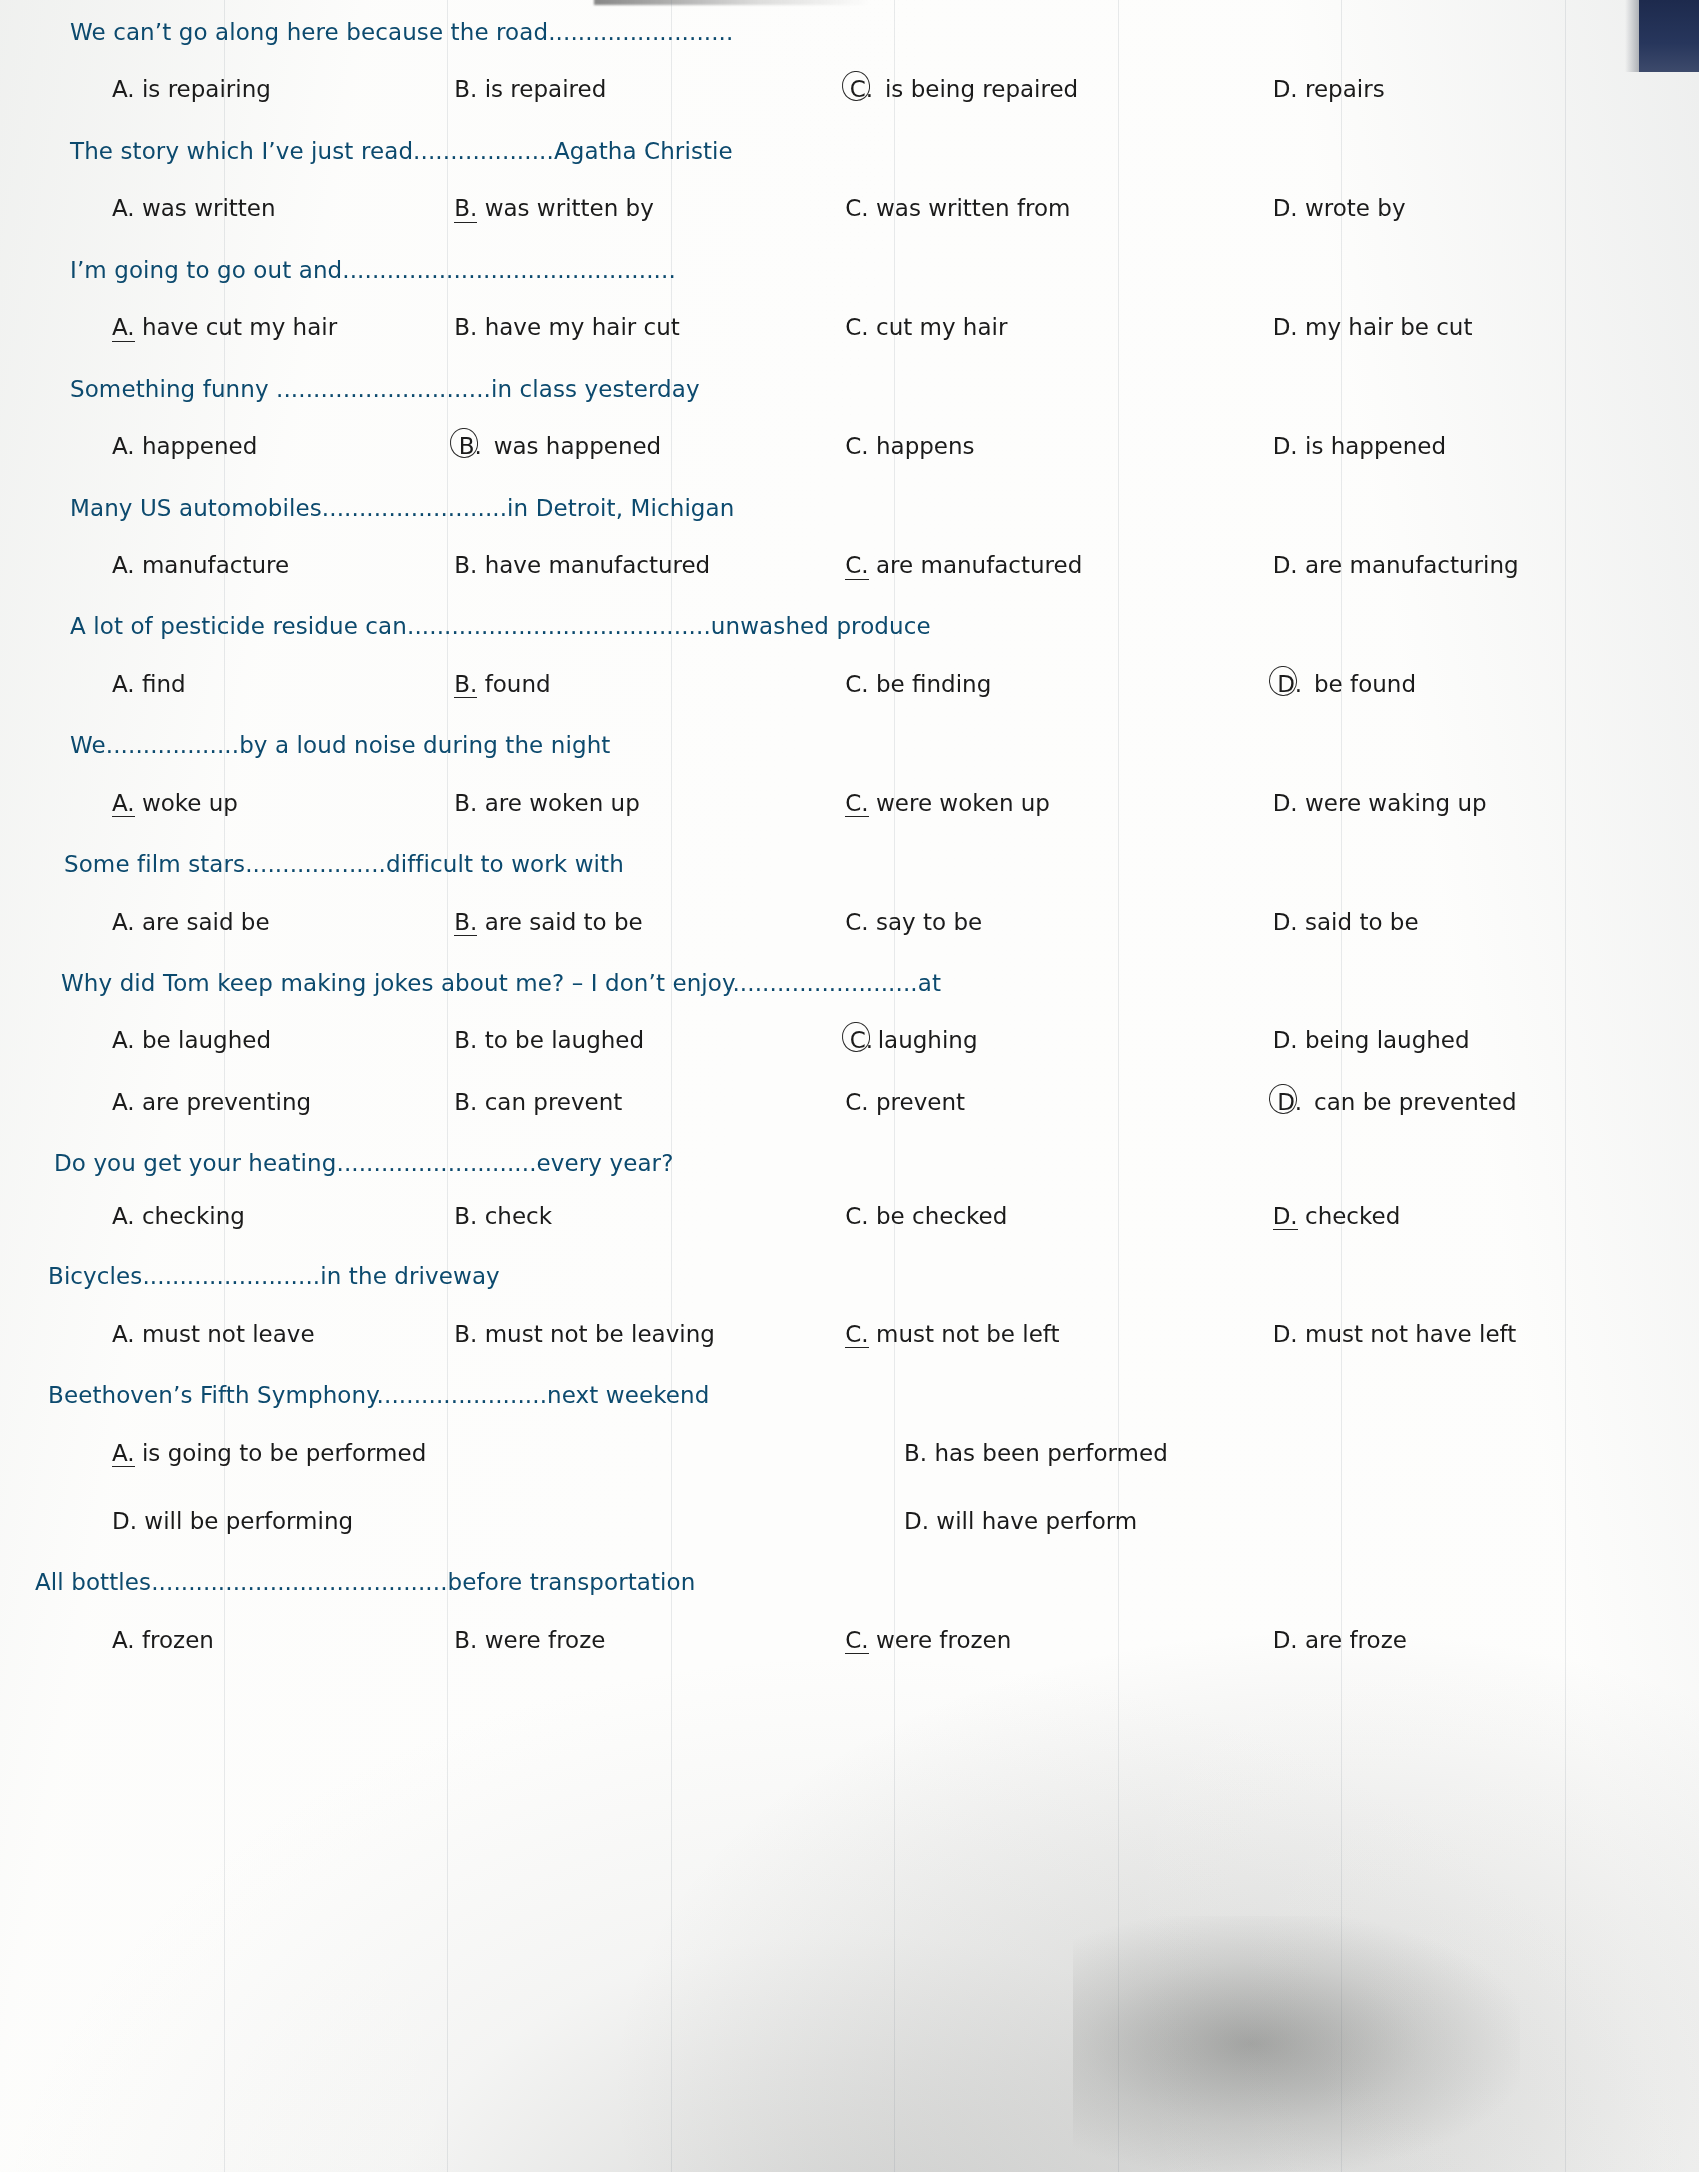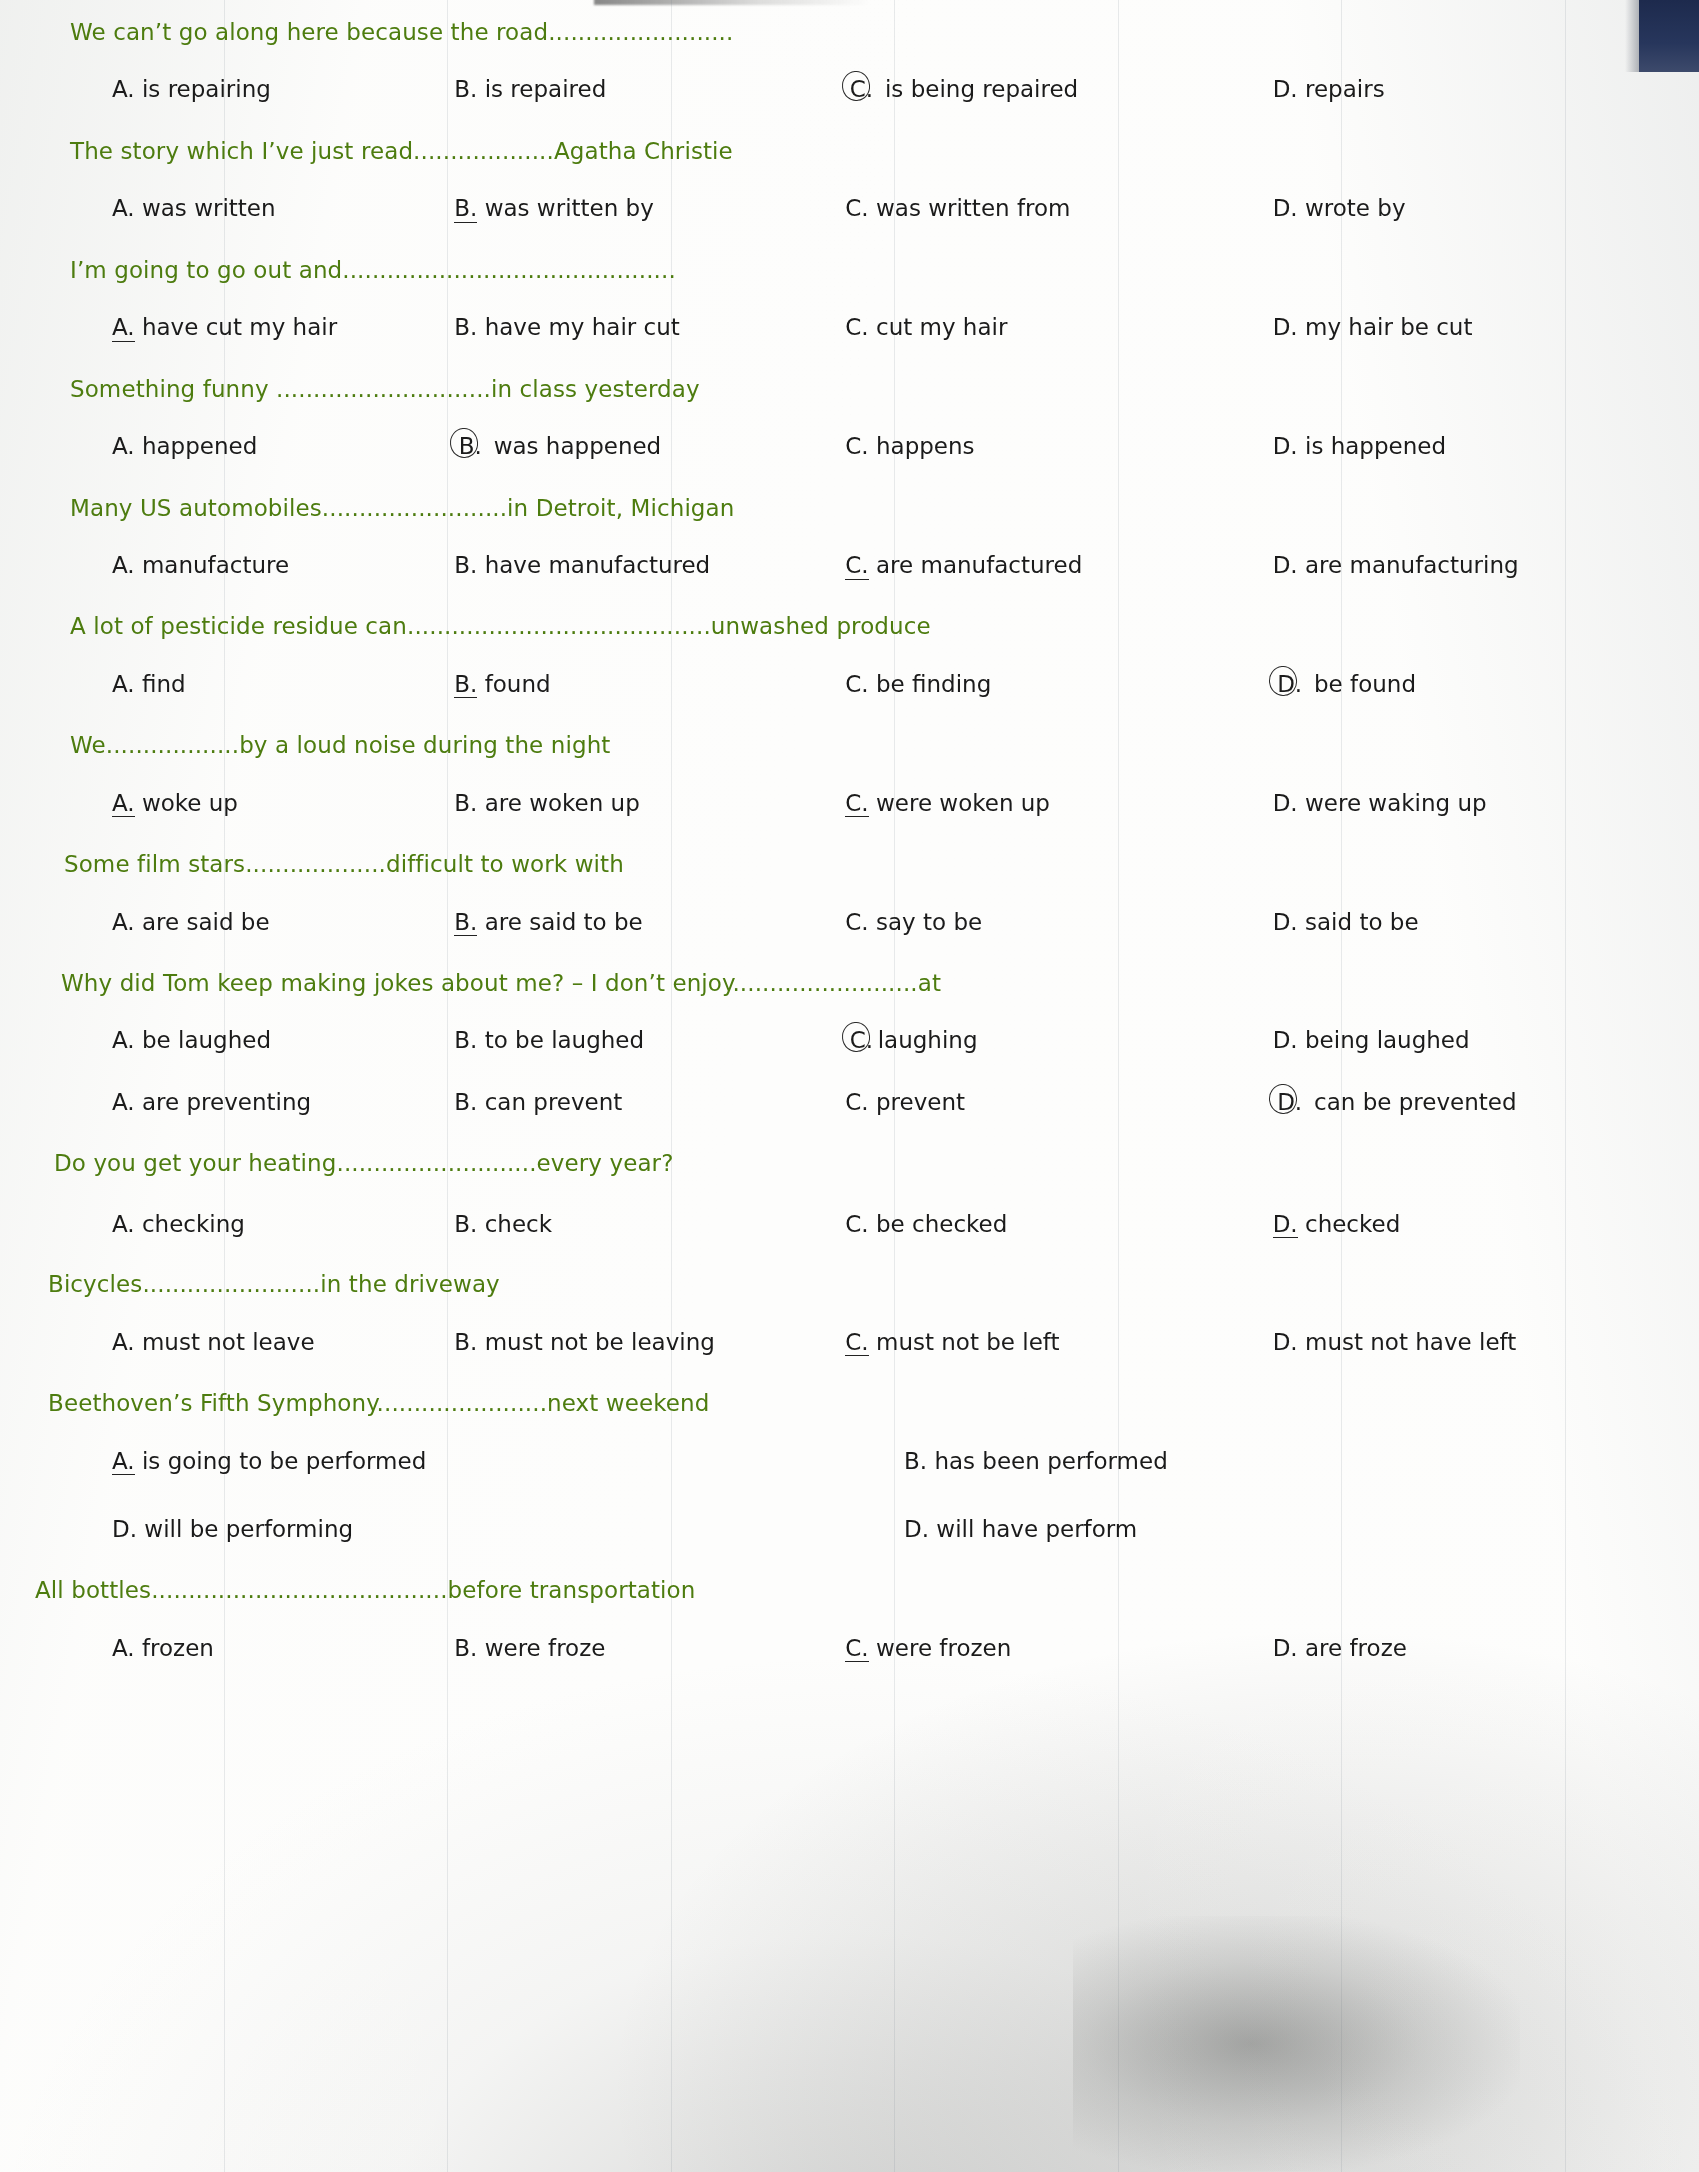--- a/index.html
+++ b/index.html
@@ -62,21 +62,21 @@
   }
 
   .q {
     position: relative;
     margin: 0;
   }
   .stem {
     font-size: 23px;
     line-height: 1.15;
     letter-spacing: 0.1px;
-    color: #4d7c0f;
+    color: #0c4a6e;
     white-space: pre-wrap;
   }
   .opts {
     display: flex;
     font-size: 23px;
     line-height: 1.15;
     color: #1b1b1b;
   }
   .opt {
     position: relative;
@@ -251,21 +251,21 @@
     <div class="opts" style="margin-top:31px;">
       <div class="opt o1"><span>A.</span> <span>are preventing</span></div>
       <div class="opt o2"><span>B.</span> <span>can prevent</span></div>
       <div class="opt o3"><span>C.</span> <span>prevent</span></div>
       <div class="opt o4"><span class="circ">D.</span> <span>can be prevented</span></div>
     </div>
   </div>
 
   <div class="q" style="margin-top:35px;">
     <div class="stem" style="padding-left:54px;">Do you get your heating...........................every year?</div>
-    <div class="opts" style="margin-top:34px;">
+    <div class="opts" style="margin-top:26px;">
       <div class="opt o1"><span>A.</span> <span>checking</span></div>
       <div class="opt o2"><span>B.</span> <span>check</span></div>
       <div class="opt o3"><span>C.</span> <span>be checked</span></div>
       <div class="opt o4"><span class="ul">D.</span> <span>checked</span></div>
     </div>
   </div>
 
   <div class="q" style="margin-top:34px;">
     <div class="stem" style="padding-left:48px;">Bicycles........................in the driveway</div>
     <div class="opts" style="margin-top:31px;">

